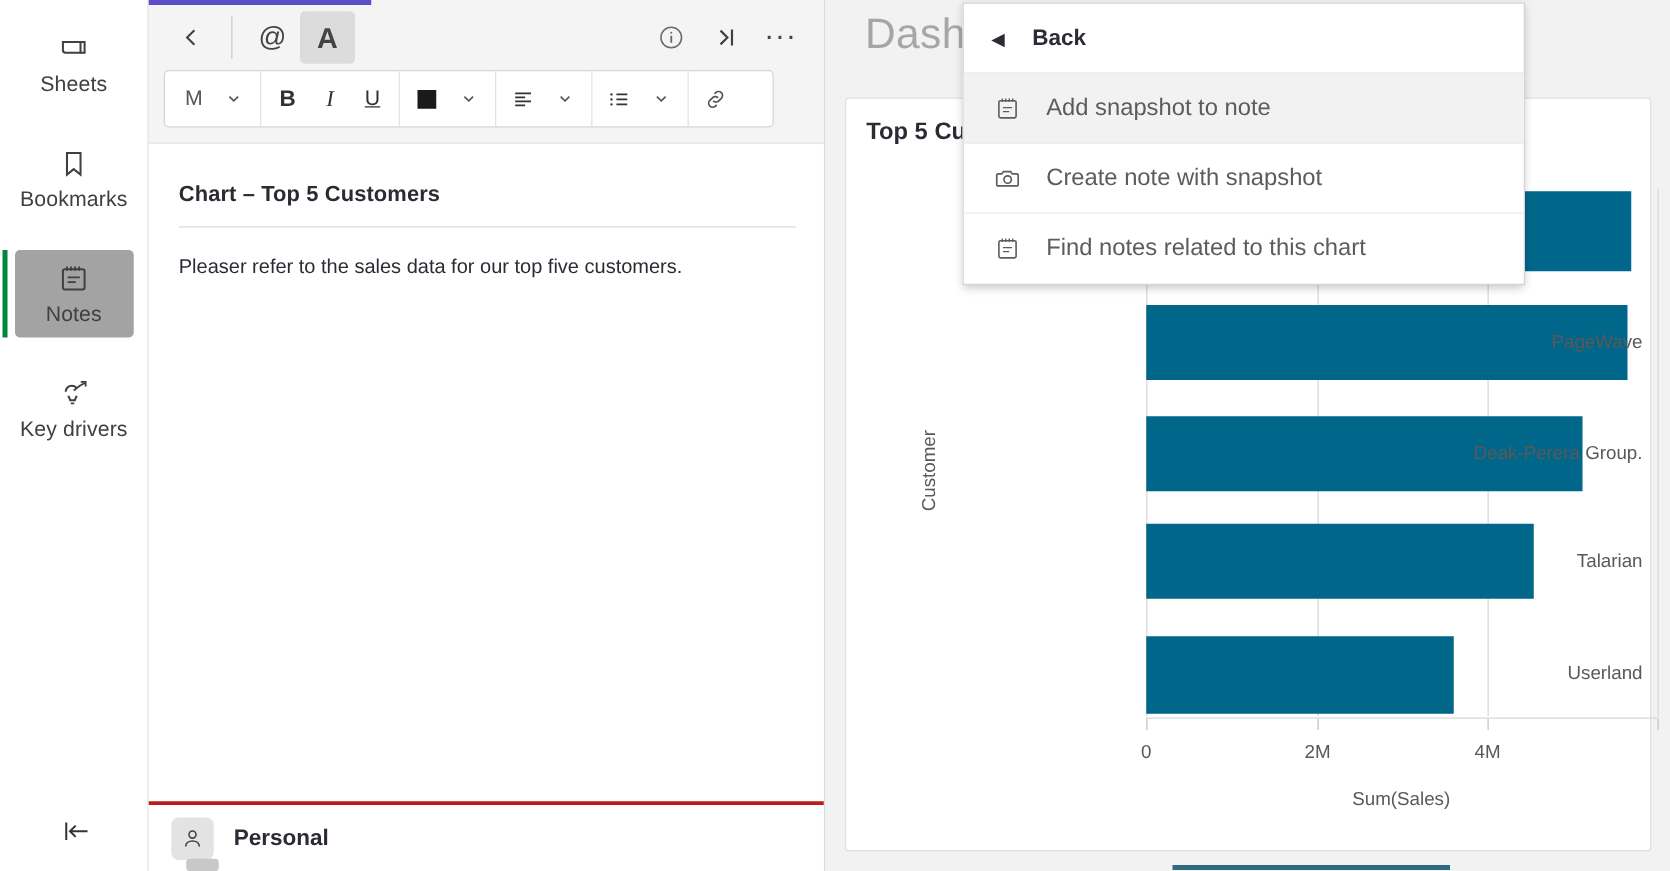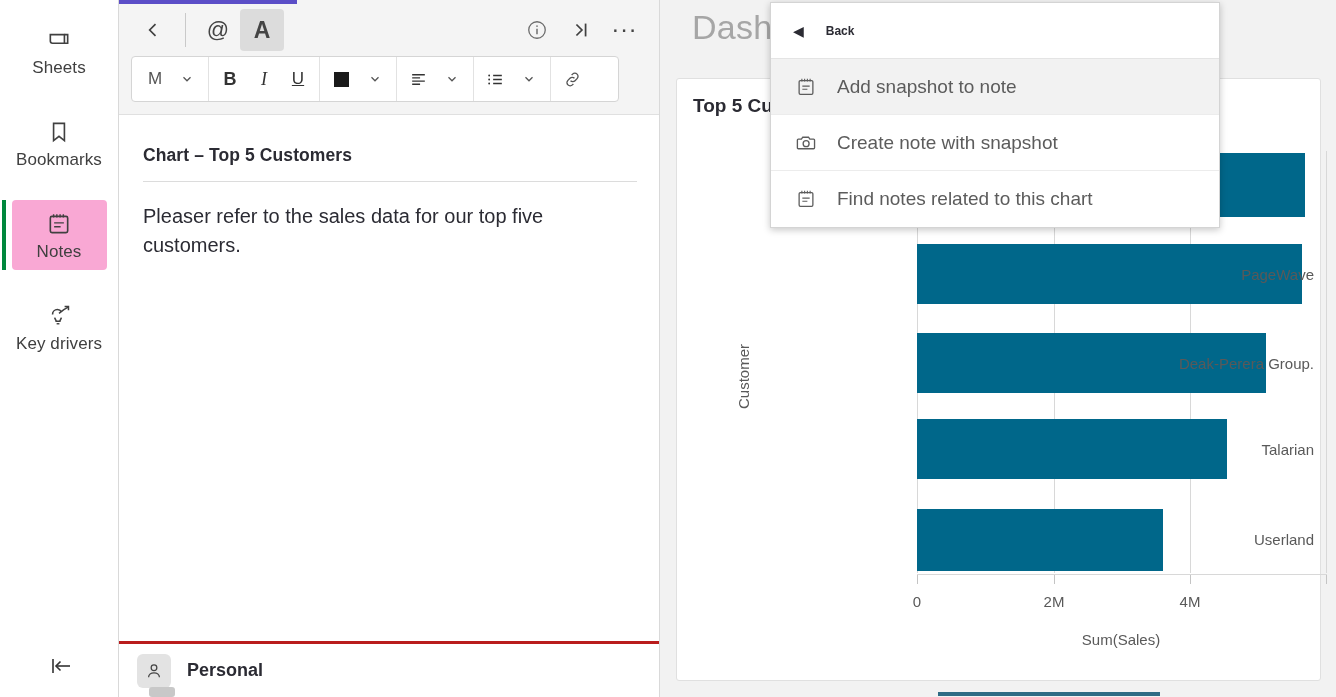--- a/index.html
+++ b/index.html
@@ -23,21 +23,21 @@
     border-right: 1px solid #d9d9d9;
   }
   .rail-item {
     position: relative;
     width: 95px; margin: 0 auto;
     padding: 10px 0 8px 0;
     border-radius: 4px;
     text-align: center;
     cursor: pointer;
   }
-  .rail-item.active { background: #f9a8d4; }
+  .rail-item.active { background: #a3a3a3; }
   .rail-item.active::before {
     content: "";
     position: absolute; left: -10px; top: 0;
     width: 4px; height: 100%;
     background: #00873d;
   }
   .rail-ico { display: block; height: 26px; line-height: 26px; color: #404040; }
   .rail-ico svg { vertical-align: middle; }
   .rail-label {
     display: block;
@@ -114,21 +114,21 @@
     flex: 1;
     background: #ffffff;
     padding: 30px 24px 10px 24px;
     overflow: hidden;
   }
   #note-title {
     font-size: 17.5px; font-weight: bold; color: #2b2b33;
     letter-spacing: .1px;
   }
   #note-rule { height: 1px; background: #dcdcdc; margin: 15px 0 20px 0; width: 494px; }
-  #note-text { font-size: 20px; color: #2b2b33; line-height: 1.45; }
+  #note-text { font-size: 16px; color: #2b2b33; line-height: 1.45; }
 
   #note-footer {
     height: 56px;
     border-top: 3px solid #b91c1c;
     background: #ffffff;
     display: flex; align-items: center;
     padding: 0 18px;
   }
   #avatar {
     width: 34px; height: 34px; border-radius: 6px;
@@ -201,21 +201,21 @@
     border: 1px solid #d4d4d4;
     box-shadow: 0 2px 7px rgba(0,0,0,.22);
     z-index: 40;
   }
   #menu-back {
     height: 56px; display: flex; align-items: center;
     padding: 0 22px; cursor: pointer;
     border-bottom: 1px solid #e4e4e4;
   }
   #menu-back .arrow { color: #2b2b33; font-size: 14px; margin-right: 22px; }
-  #menu-back .txt { font-size: 12px; font-weight: bold; color: #2b2b33; }
+  #menu-back .txt { font-size: 18px; font-weight: bold; color: #2b2b33; }
   .menu-item {
     height: 56px; display: flex; align-items: center;
     padding: 0 22px; cursor: pointer;
     border-bottom: 1px solid #ececec;
     color: #5c5c5c;
   }
   .menu-item:last-child { border-bottom: none; }
   .menu-item.hovered { background: #f2f2f2; }
   .menu-item .mi-icon {
     width: 26px; display: flex; align-items: center; justify-content: center;

